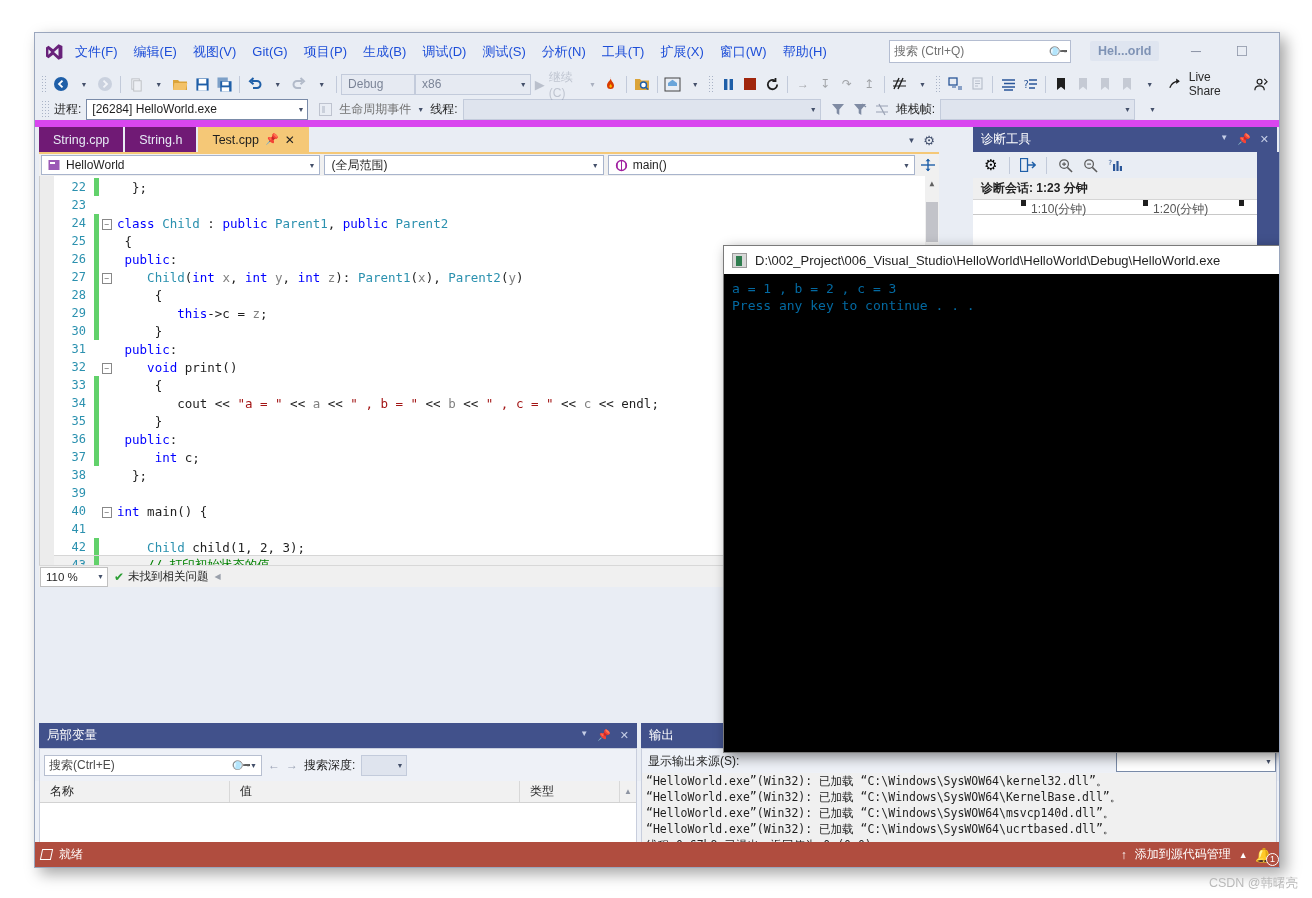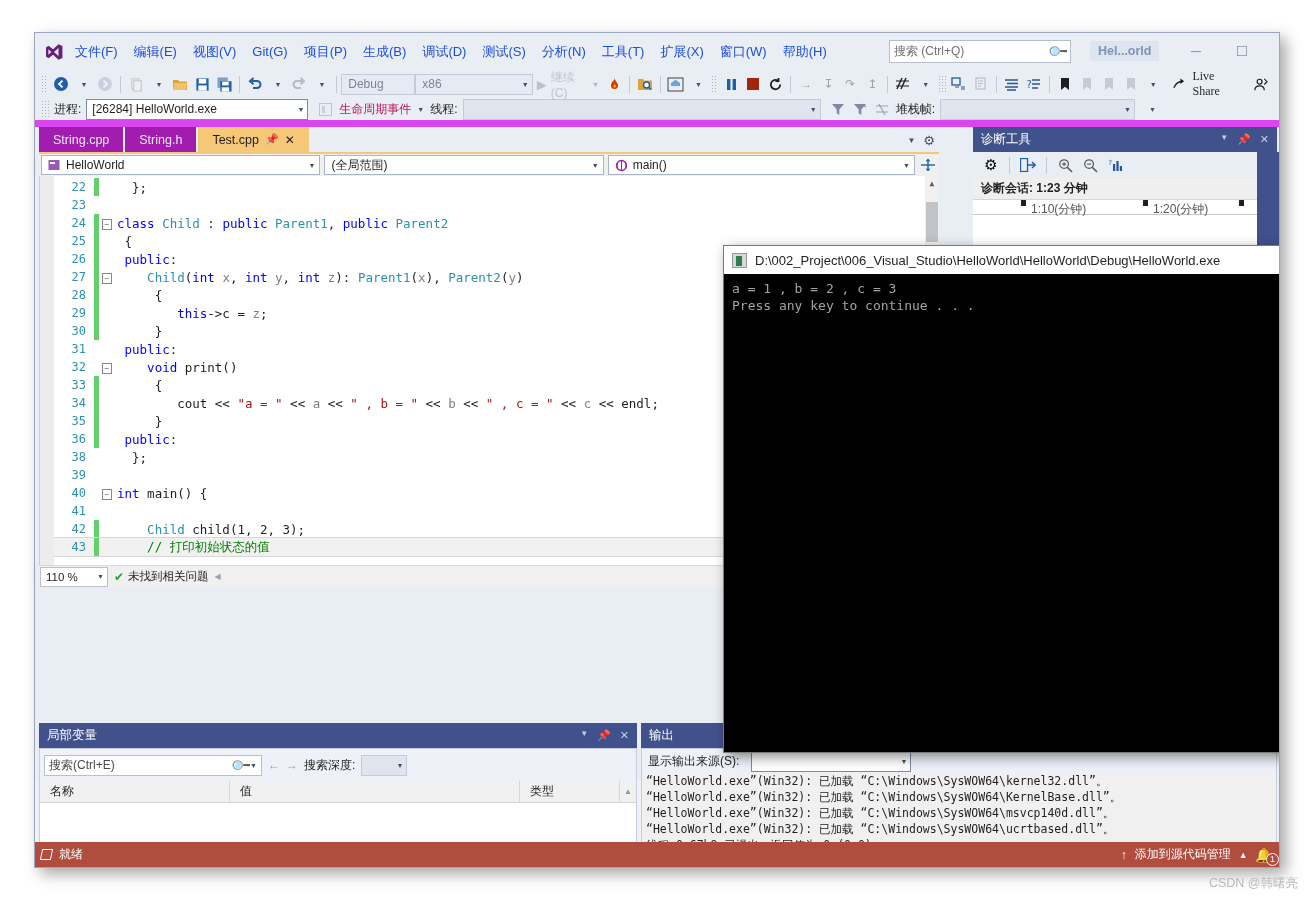--- a/index.html
+++ b/index.html
@@ -85,40 +85,40 @@
   .ic { font-size: 13px; line-height: 1; }
 
   
   .dbgbar {
     height: 29px; background: #e9edf4;
     display: flex; align-items: center;
     padding-left: 4px; font-size: 12px; color: #2a2a2a;
     border-bottom: 7px solid #d946ef;
   }
   .lbl { font-size: 12px; color: #1f1f1f; margin: 0 5px 0 3px; white-space: nowrap; }
-  .lbl.dim { color: #be185d; }
+  .lbl.dim { color: #737373; }
   .inp {
     height: 21px; border: 1px solid #7a8ba8; background: #fff;
     display: flex; align-items: center; justify-content: space-between;
     padding: 0 3px 0 5px; font-size: 12px; color: #1f1f1f;
   }
   .inp.gray { background: #dfe4ee; border-color: #c3cbdb; color: #8a8f9c; }
 
   
   .main { position: relative; height: 654px; background: #e9edf4; }
 
   
   .editor-pane {
     position: absolute; left: 4px; top: 0; width: 900px; height: 596px;
   }
   .tabstrip { height: 25px; display: flex; align-items: flex-end; position: relative; }
   .tab {
     height: 25px; padding: 0 14px;
     display: flex; align-items: center; gap: 6px;
-    background: #a21caf; color: #e7ebf5; font-size: 12.5px;
+    background: #701a75; color: #e7ebf5; font-size: 12.5px;
     margin-right: 2px; white-space: nowrap;
   }
   .tab.active { background: #f5c877; color: #1f1f1f; }
   .tab .x { font-size: 12px; }
   .tab .pin { font-size: 11px; }
   .tabstrip .right {
     position: absolute; right: 4px; bottom: 4px;
     display: flex; gap: 8px; align-items: center; color: #43506d; font-size: 11px;
   }
   .navbar {
@@ -227,21 +227,21 @@
     display: flex; align-items: center; padding: 0 4px; font-size: 12px; color: #4b4b4b; }
   .find-input .txt { flex: 1; }
   .grid-head { height: 22px; display: flex; background: #f1f1f1; border-bottom: 1px solid #d2d2d2;
     font-size: 12px; color: #1f1f1f; }
   .gh { display: flex; align-items: center; padding-left: 10px; border-right: 1px solid #d8d8d8; }
   .grid-rows { height: 120px; background: #fff; }
   .out-body { height: 188px; background: #f0f0f0; position: relative;
     font-family: "DejaVu Sans Mono", "Liberation Mono", monospace; font-size: 11.5px;
     color: #1f1f1f; overflow: hidden; }
   .out-toolbar { height: 24px; background: #eef1f7; display: flex; align-items: center;
-    font-size: 12px; padding-left: 6px; gap: 12px; color: #1f1f1f; }
+    font-size: 12px; padding-left: 6px; gap: 12px; color: #1f1f1f; justify-content: space-between; }
   .out-line { height: 16px; line-height: 16px; white-space: pre; padding-left: 4px; }
 
   
   .statusbar {
     position: absolute; left: 0; bottom: 0; width: 100%; height: 25px;
     background: #b04d3f; color: #fff; display: flex; align-items: center;
     font-size: 12px; padding: 0 6px;
   }
   .statusbar .ready { display: flex; align-items: center; gap: 7px; }
   .statusbar .flag { width: 11px; height: 11px; border: 1.5px solid #fff; transform: skewX(-12deg); }
@@ -262,21 +262,21 @@
   #console .ctitle {
     height: 28px; background: #ffffff;
     display: flex; align-items: center; gap: 8px; padding-left: 8px;
     font-size: 13px; color: #1f1f1f;
   }
   #console .cicon { width: 15px; height: 15px; background: #d8d8d8;
     border: 1px solid #9a9a9a; position: relative; }
   #console .cicon:after { content:''; position: absolute; left: 3px; top: 2px;
     width: 6px; height: 10px; background: #2f7d4f; }
   #console .cbody {
-    height: 354px; background: #000; color: #a3a3a3;
+    height: 354px; background: #000; color: #0369a1;
     font-family: "DejaVu Sans Mono", "Liberation Mono", monospace;
     font-size: 13px; padding: 6px 8px; white-space: pre; line-height: 17px;
   }
 
   .wm {
     position: absolute; right: 14px; bottom: 6px;
     font-size: 12.5px; color: #b9b9b9; z-index: 60;
   }
 </style>
 </head>
@@ -495,21 +495,21 @@
     </div>
     <div class="tb dis">
       <svg width="12" height="14" viewBox="0 0 12 14">
           <path d="M2 1h8v12l-4-3.3L2 13z" fill="#8d94a2"></path>
         </svg>
     </div>
     <div class="tb">
         <span class="caret">▼</span>
       </div>
     <div style="flex:1"></div>
-    <div class="tb" style="gap:6px;padding:0 8px;font-family:Liberation Serif, serif;">
+    <div class="tb" style="gap:6px;padding:0 8px;">
       <svg width="16" height="14" viewBox="0 0 16 14">
           <path d="M2 11c2-5 6-7 10-7" stroke="#1f1f1f" stroke-width="1.5" fill="none"></path>
           <path d="M9 1l4 3-4 3z" fill="#1f1f1f"></path>
         </svg>
       <span>Live Share</span>
     </div>
     <div class="tb" style="margin-right:8px;">
       <svg width="15" height="15" viewBox="0 0 16 16">
           <circle cx="7" cy="5" r="2.6" fill="none" stroke="#1f1f1f" stroke-width="1.3"></circle>
           <path d="M2 14c0-3 2.4-4.6 5-4.6S12 11 12 14" fill="none" stroke="#1f1f1f" stroke-width="1.3"></path>
@@ -627,20 +627,21 @@
             <div class="row"><span class="ln">27</span><span class="chg green"></span><span class="fold"><span style="border:1px solid #888;padding:0 2px;font-size:8px;line-height:8px;">−</span></span><span class="codetxt"><span class="t">    Child</span><span class="p">(</span><span class="k">int </span><span class="v">x</span><span class="p">, </span><span class="k">int </span><span class="v">y</span><span class="p">, </span><span class="k">int </span><span class="v">z</span><span class="p">): </span><span class="t">Parent1</span><span class="p">(</span><span class="v">x</span><span class="p">), </span><span class="t">Parent2</span><span class="p">(</span><span class="v">y</span><span class="p">)</span></span></div>
             <div class="row"><span class="ln">28</span><span class="chg green"></span><span class="fold"></span><span class="codetxt"><span class="p">     {</span></span></div>
             <div class="row"><span class="ln">29</span><span class="chg green"></span><span class="fold"></span><span class="codetxt"><span class="k">        this</span><span class="p">-&gt;c = </span><span class="v">z</span><span class="p">;</span></span></div>
             <div class="row"><span class="ln">30</span><span class="chg green"></span><span class="fold"></span><span class="codetxt"><span class="p">     }</span></span></div>
             <div class="row"><span class="ln">31</span><span class="chg"></span><span class="fold"></span><span class="codetxt"><span class="k"> public</span><span class="p">:</span></span></div>
             <div class="row"><span class="ln">32</span><span class="chg"></span><span class="fold"><span style="border:1px solid #888;padding:0 2px;font-size:8px;line-height:8px;">−</span></span><span class="codetxt"><span class="k">    void </span><span class="p">print()</span></span></div>
             <div class="row"><span class="ln">33</span><span class="chg green"></span><span class="fold"></span><span class="codetxt"><span class="p">     {</span></span></div>
             <div class="row"><span class="ln">34</span><span class="chg green"></span><span class="fold"></span><span class="codetxt"><span class="p">        cout </span><span class="op">&lt;&lt; </span><span class="s">"a = " </span><span class="op">&lt;&lt; </span><span class="v">a </span><span class="op">&lt;&lt; </span><span class="s">" , b = " </span><span class="op">&lt;&lt; </span><span class="v">b </span><span class="op">&lt;&lt; </span><span class="s">" , c = " </span><span class="op">&lt;&lt; </span><span class="v">c </span><span class="op">&lt;&lt; </span><span class="p">endl;</span></span></div>
             <div class="row"><span class="ln">35</span><span class="chg green"></span><span class="fold"></span><span class="codetxt"><span class="p">     }</span></span></div>
             <div class="row"><span class="ln">36</span><span class="chg green"></span><span class="fold"></span><span class="codetxt"><span class="k"> public</span><span class="p">:</span></span></div>
+            <div class="row"><span class="ln">37</span><span class="chg green"></span><span class="fold"></span><span class="codetxt"><span class="k">     int </span><span class="p">c;</span></span></div>
             <div class="row"><span class="ln">38</span><span class="chg"></span><span class="fold"></span><span class="codetxt"><span class="p">  };</span></span></div>
             <div class="row"><span class="ln">39</span><span class="chg"></span><span class="fold"></span><span class="codetxt"><span class="p"></span></span></div>
             <div class="row"><span class="ln">40</span><span class="chg"></span><span class="fold"><span style="border:1px solid #888;padding:0 2px;font-size:8px;line-height:8px;">−</span></span><span class="codetxt"><span class="k">int </span><span class="p">main() {</span></span></div>
             <div class="row"><span class="ln">41</span><span class="chg"></span><span class="fold"></span><span class="codetxt"><span class="p"></span></span></div>
             <div class="row"><span class="ln">42</span><span class="chg green"></span><span class="fold"></span><span class="codetxt"><span class="t">    Child </span><span class="p">child(1, 2, 3);</span></span></div>
             <div class="row cur-line"><span class="ln">43</span><span class="chg green"></span><span class="fold"></span><span class="codetxt"><span class="c">    // 打印初始状态的值</span></span></div>
           </div>
         <div class="vscroll">
           <div class="up">▲</div>
           <div class="thumb"></div>

